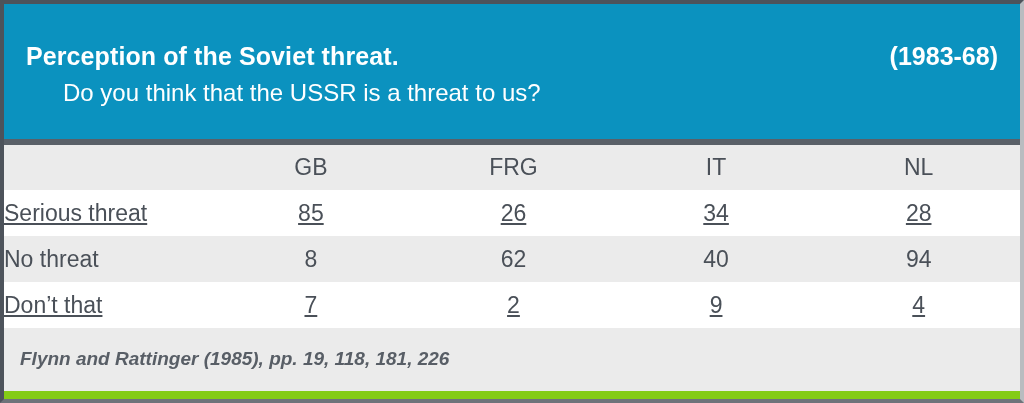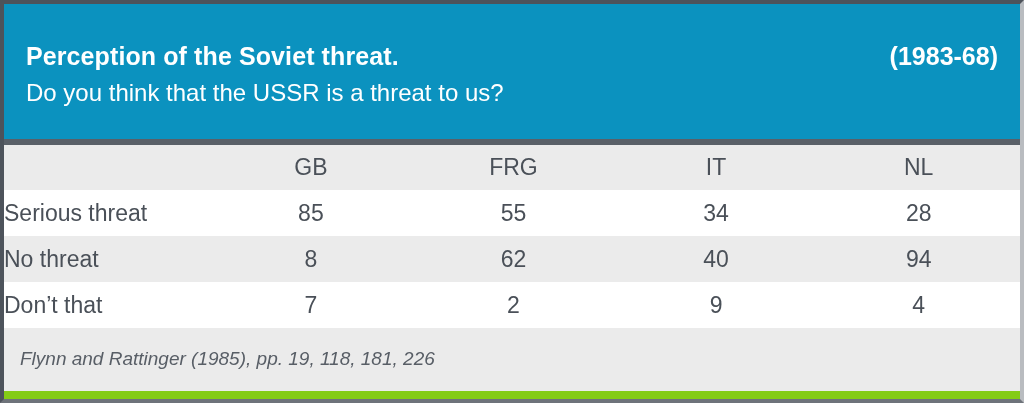--- a/index.html
+++ b/index.html
@@ -53,20 +53,21 @@
     font-weight: bold;
     padding-top: 38px;
     white-space: nowrap;
   }
   .banner-question {
     color: #ffffff;
     font-size: 24px;
     font-weight: normal;
     padding-top: 9px;
     line-height: 1.1;
+    margin-left: 37px;
   }
 
   
   .data-table {
     width: 100%;
     border-collapse: collapse;
     table-layout: fixed;
   }
   .data-table col.c-label { width: 205px; }
   .data-table col.c-val   { width: 202px; }
@@ -81,40 +82,41 @@
     vertical-align: middle;
   }
   .data-table thead th {
     background: #ebebeb;
     height: 45px;
     text-align: center;
   }
   .th-label { text-align: left; padding-left: 16px; }
   .th-val   { text-align: center; }
 
-  .data-table tbody tr.row-odd  td { background: #ffffff; }
+  .data-table tbody tr.row-odd  td { background: #ffffff; text-decoration: underline; }
   .data-table tbody tr.row-even td { background: #ebebeb; }
 
   .td-label { text-align: left; padding-left: 16px; }
   .td-val   { text-align: center; }
 
   
   .source-note {
     background: #ebebeb;
     height: 63px;
     display: flex;
     align-items: center;
     padding-left: 16px;
     box-sizing: border-box;
   }
   .source-note-text {
     font-size: 19px;
     font-style: italic;
     color: #585e66;
     line-height: 1.1;
+    font-weight: bold;
   }
 </style>
 </head>
 <body>
 
 <div class="figure">
 
   <div class="banner">
     <div class="banner-row">
       <div class="banner-title">Perception of the Soviet threat.</div>
@@ -137,21 +139,21 @@
         <th class="th-val">GB</th>
         <th class="th-val">FRG</th>
         <th class="th-val">IT</th>
         <th class="th-val">NL</th>
       </tr>
     </thead>
     <tbody>
       <tr class="row-odd">
         <td class="td-label">Serious threat</td>
         <td class="td-val">85</td>
-        <td class="td-val">55</td>
+        <td class="td-val">26</td>
         <td class="td-val">34</td>
         <td class="td-val">28</td>
       </tr>
       <tr class="row-even">
         <td class="td-label">No threat</td>
         <td class="td-val">8</td>
         <td class="td-val">62</td>
         <td class="td-val">40</td>
         <td class="td-val">94</td>
       </tr>

